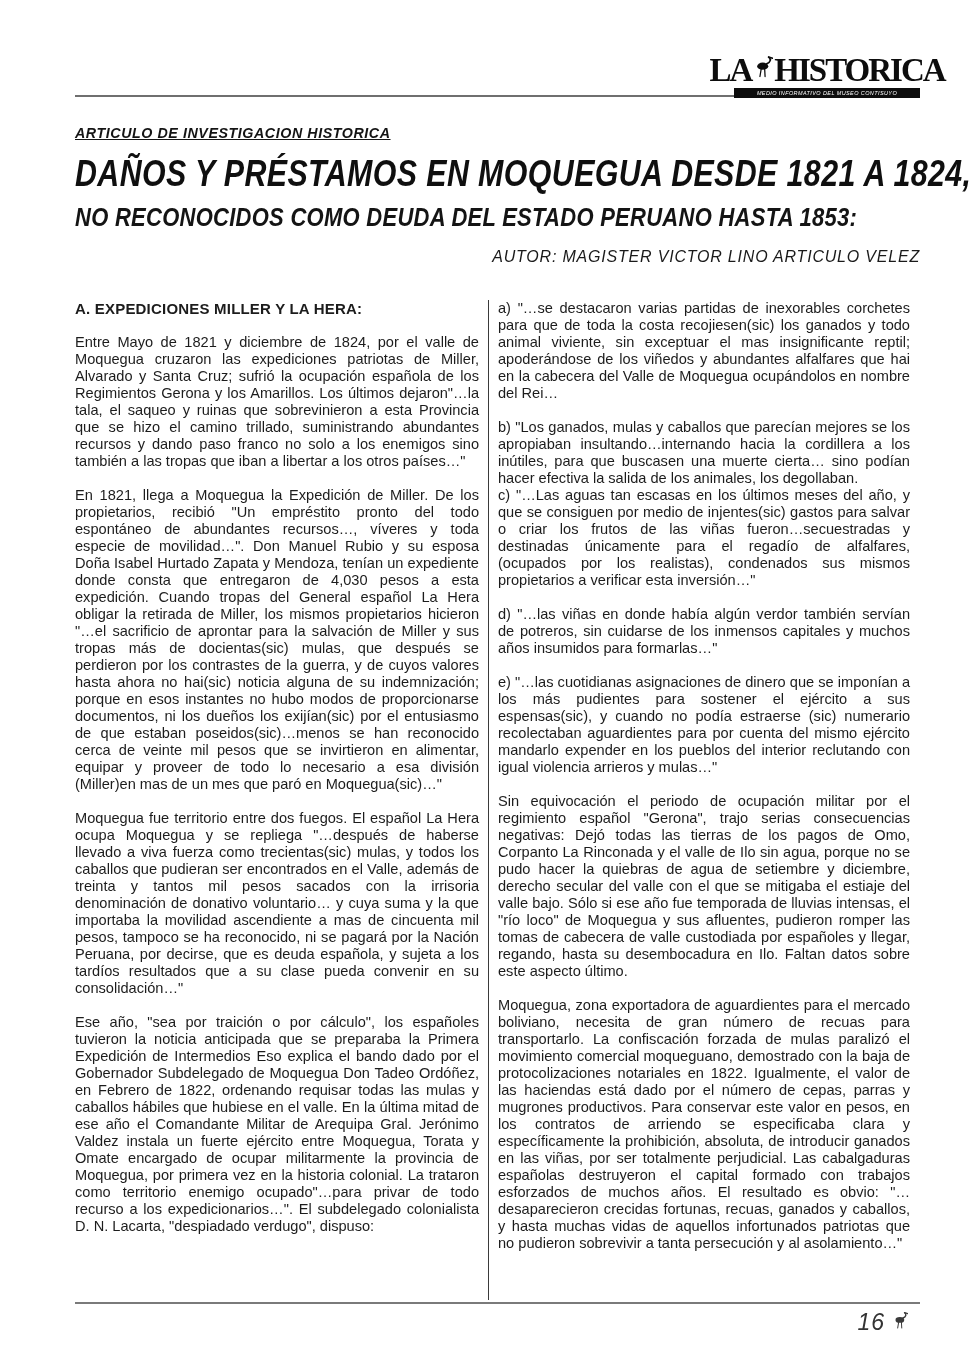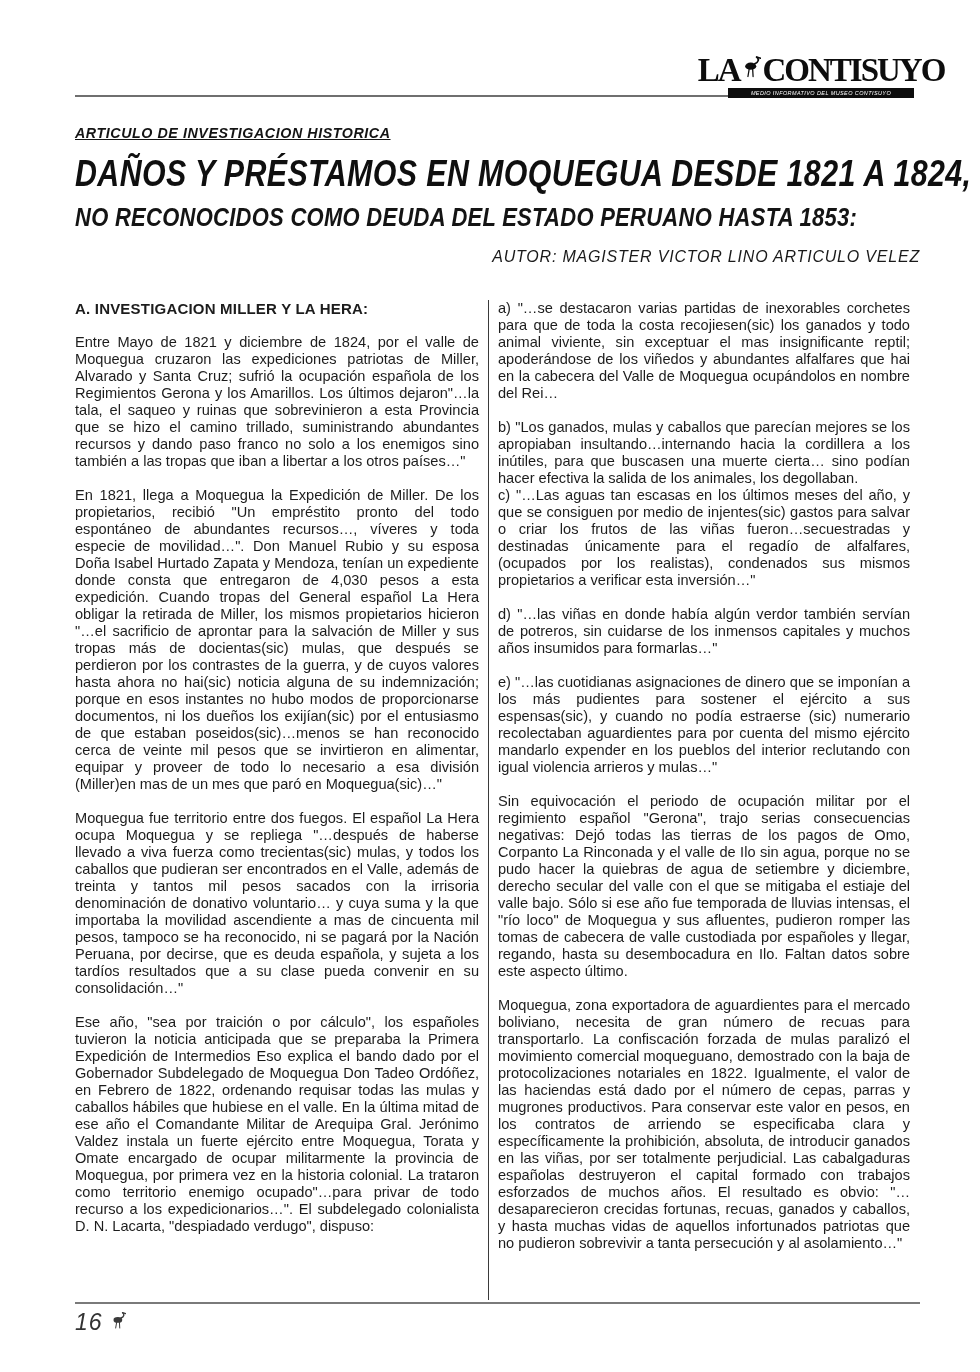--- a/index.html
+++ b/index.html
@@ -11,21 +11,21 @@
     overflow: hidden;
   }
   .page { padding: 52px 60px 0 75px; position: relative; }
 
   
   .masthead { position: relative; height: 46px; }
   .masthead-rule {
     position: absolute; left: 0; bottom: 1px; right: 186px;
     height: 2px; background: #6f6f6f;
   }
-  .logo { position: absolute; right: 6px; top: 0; width: 186px; }
+  .logo { position: absolute; right: 0; top: 0; width: 186px; }
   .logo-line {
     display: flex; align-items: flex-end; justify-content: center;
     font-family: "Liberation Serif", serif;
     font-weight: bold; font-size: 33px; line-height: 33px;
     letter-spacing: -2px; color: #0d0d0d; white-space: nowrap;
   }
   .logo-line .bird { margin: 0 1px 2px 3px; }
   .logo-tagline {
     margin-top: 1px; background: #0d0d0d; color: #ffffff;
     font-size: 5.5px; font-style: italic; text-align: center;
@@ -69,21 +69,21 @@
   .col p.tight { margin-top: -17px; } 
   .col h3 {
     margin: 0 0 17px 0; font-size: 15px; line-height: 17px;
     font-weight: bold; text-align: left; letter-spacing: 0.2px;
   }
 
   
   .footer { margin-top: 2px; }
   .footer-rule { height: 2px; background: #7a7a7a; }
   .footer-row {
-    display: flex; align-items: center;
+    display: flex; justify-content: flex-end; align-items: center;
     margin-top: 5px; padding-right: 12px;
   }
   .page-number {
     font-size: 23px; font-style: italic; color: #333333;
     letter-spacing: 1px; margin-right: 8px;
   }
 </style>
 </head>
 <body>
 
@@ -95,35 +95,35 @@
       <div class="logo-line">
         <span>LA</span>
         <span class="bird">
           <svg width="19" height="24" viewBox="0 0 24 30">
             <ellipse cx="11" cy="14" rx="7" ry="4.6" fill="#0d0d0d"></ellipse>
             <path d="M16 11 C21 9 22 5 18.5 2.5" stroke="#0d0d0d" stroke-width="2.2" fill="none" stroke-linecap="round"></path>
             <path d="M18.5 2.5 l5 1.5" stroke="#0d0d0d" stroke-width="2" fill="none" stroke-linecap="round"></path>
             <path d="M9 18 l-1.5 9 M13.5 18 l0.5 9" stroke="#0d0d0d" stroke-width="1.6" fill="none" stroke-linecap="round"></path>
           </svg>
         </span>
-        <span>CONTISUYO</span>
+        <span>HISTORICA</span>
       </div>
       <div class="logo-tagline">MEDIO INFORMATIVO DEL MUSEO CONTISUYO</div>
     </div>
   </div>
 
   <div class="kicker">ARTICULO DE INVESTIGACION HISTORICA</div>
   <div class="title">DAÑOS Y PRÉSTAMOS EN MOQUEGUA  DESDE 1821 A 1824,</div>
   <div class="subtitle">NO RECONOCIDOS COMO DEUDA DEL ESTADO PERUANO HASTA 1853:</div>
   <div class="author">AUTOR: MAGISTER VICTOR LINO ARTICULO VELEZ</div>
 
   <div class="columns">
 
     <div class="col col-left">
-      <h3>A. INVESTIGACION MILLER Y LA HERA:</h3>
+      <h3>A. EXPEDICIONES MILLER Y LA HERA:</h3>
       <p>Entre Mayo de 1821 y  diciembre de 1824, por el valle de Moquegua cruzaron las expediciones patriotas de  Miller, Alvarado y  Santa Cruz; sufrió la ocupación española de los Regimientos Gerona y los Amarillos. Los últimos dejaron"…la tala, el saqueo y ruinas que sobrevinieron a esta Provincia que se hizo el camino trillado, suministrando abundantes recursos y dando paso franco no solo a los enemigos sino también a las tropas que iban a libertar a los otros países…"</p>
       <p>En 1821, llega a Moquegua la Expedición de Miller. De los propietarios, recibió "Un empréstito pronto del todo espontáneo de abundantes recursos…, víveres y toda especie de movilidad…". Don Manuel Rubio y su esposa Doña Isabel Hurtado Zapata y Mendoza, tenían un expediente donde consta que entregaron de 4,030 pesos a esta expedición.  Cuando tropas del General español La Hera obligar la retirada de Miller, los mismos propietarios hicieron "…el sacrificio de aprontar para la salvación de Miller y sus tropas más de docientas(sic) mulas, que después se perdieron por los contrastes de la guerra, y de cuyos valores hasta ahora no hai(sic) noticia alguna de su indemnización; porque en esos instantes no hubo modos de proporcionarse documentos, ni los dueños los exijían(sic) por el entusiasmo de que estaban poseidos(sic)…menos se han  reconocido cerca de veinte mil pesos que se invirtieron en alimentar, equipar y proveer de todo lo necesario a esa división (Miller)en mas de un mes que paró en Moquegua(sic)…"</p>
       <p>Moquegua fue territorio entre dos fuegos. El español La Hera ocupa Moquegua y se repliega  "…después de haberse llevado a viva fuerza como trecientas(sic) mulas, y todos los caballos que pudieran ser encontrados en el Valle, además de treinta y tantos mil pesos sacados con la irrisoria denominación de donativo voluntario… y cuya suma y la que importaba la movilidad ascendiente a mas de cincuenta mil pesos, tampoco se ha reconocido, ni se pagará por la Nación Peruana, por decirse, que es deuda española, y sujeta a los tardíos resultados que a su clase pueda convenir en su consolidación…"</p>
       <p>Ese año, "sea por traición o por cálculo", los españoles tuvieron la noticia anticipada que se preparaba la Primera Expedición de Intermedios Eso explica el bando dado por el Gobernador Subdelegado de Moquegua Don Tadeo Ordóñez, en Febrero de 1822, ordenando requisar todas las mulas y caballos hábiles que hubiese en el valle. En la última mitad de ese año el Comandante Militar de Arequipa Gral. Jerónimo Valdez instala un fuerte ejército entre Moquegua, Torata y Omate encargado de ocupar militarmente la provincia de Moquegua, por primera vez en la historia colonial. La trataron como territorio enemigo ocupado"…para privar de todo recurso a los expedicionarios…". El subdelegado colonialista D. N. Lacarta, "despiadado verdugo", dispuso:</p>
     </div>
 
     <div class="col-divider"></div>
 
     <div class="col col-right">
       <p>a) "…se destacaron varias partidas de inexorables corchetes para que de toda la costa recojiesen(sic) los ganados y todo animal viviente, sin exceptuar el mas insignificante reptil; apoderándose de los viñedos y abundantes alfalfares que hai en la cabecera del Valle de Moquegua ocupándolos en nombre del Rei…</p>

